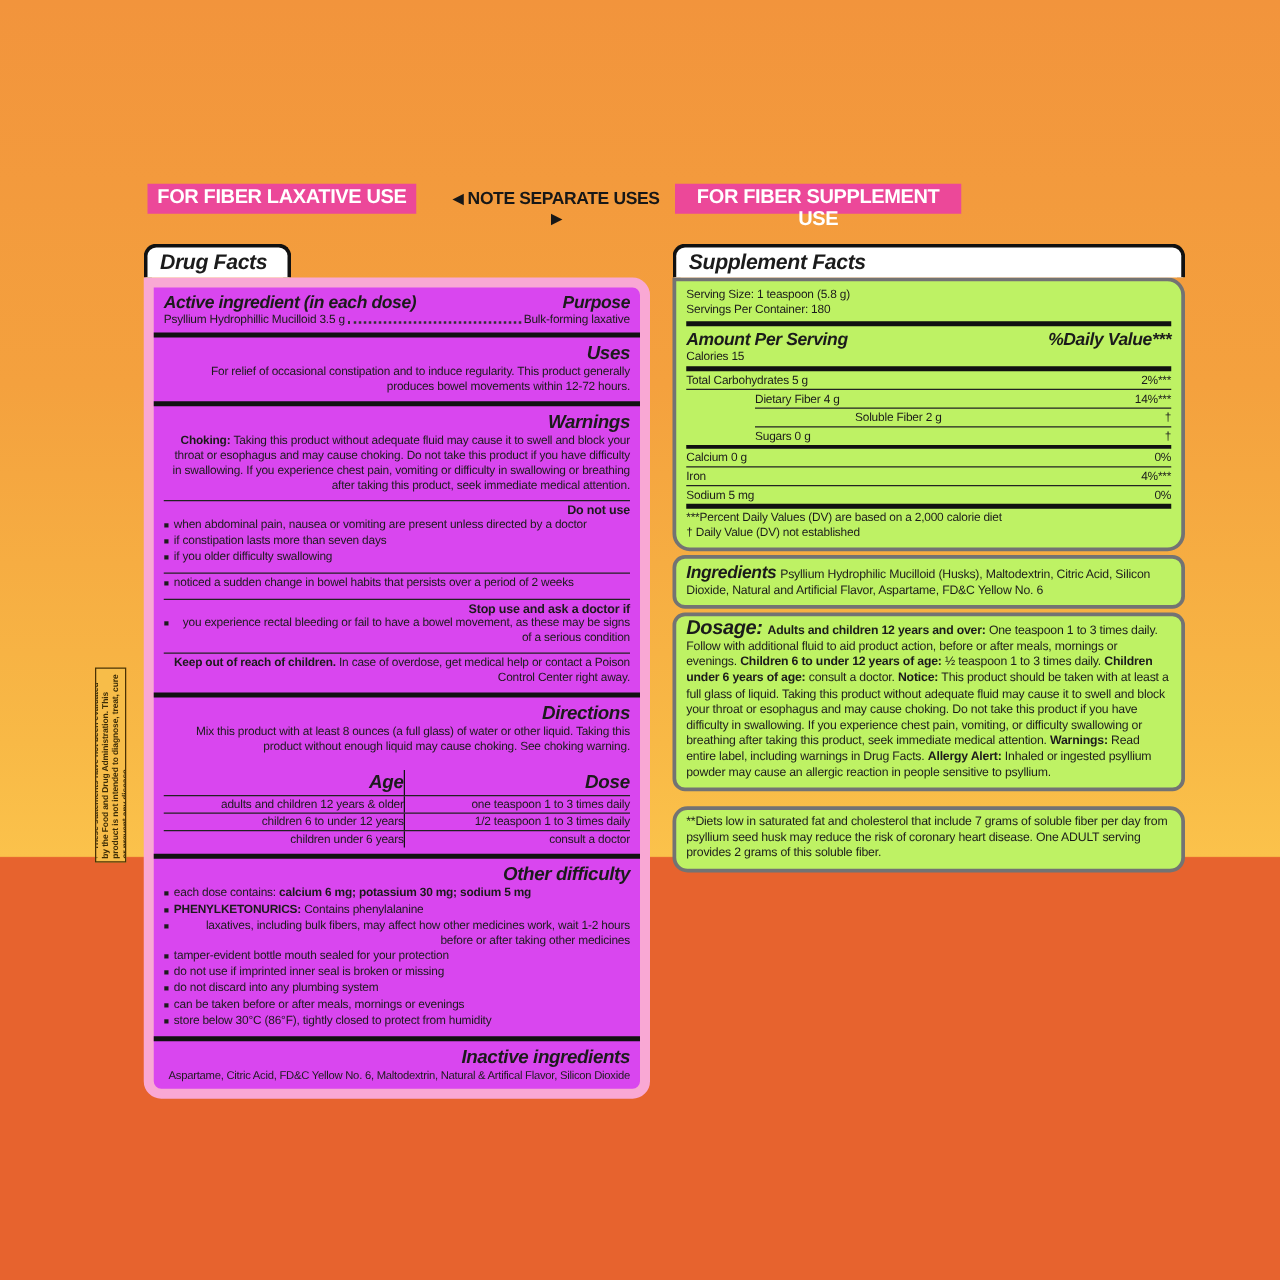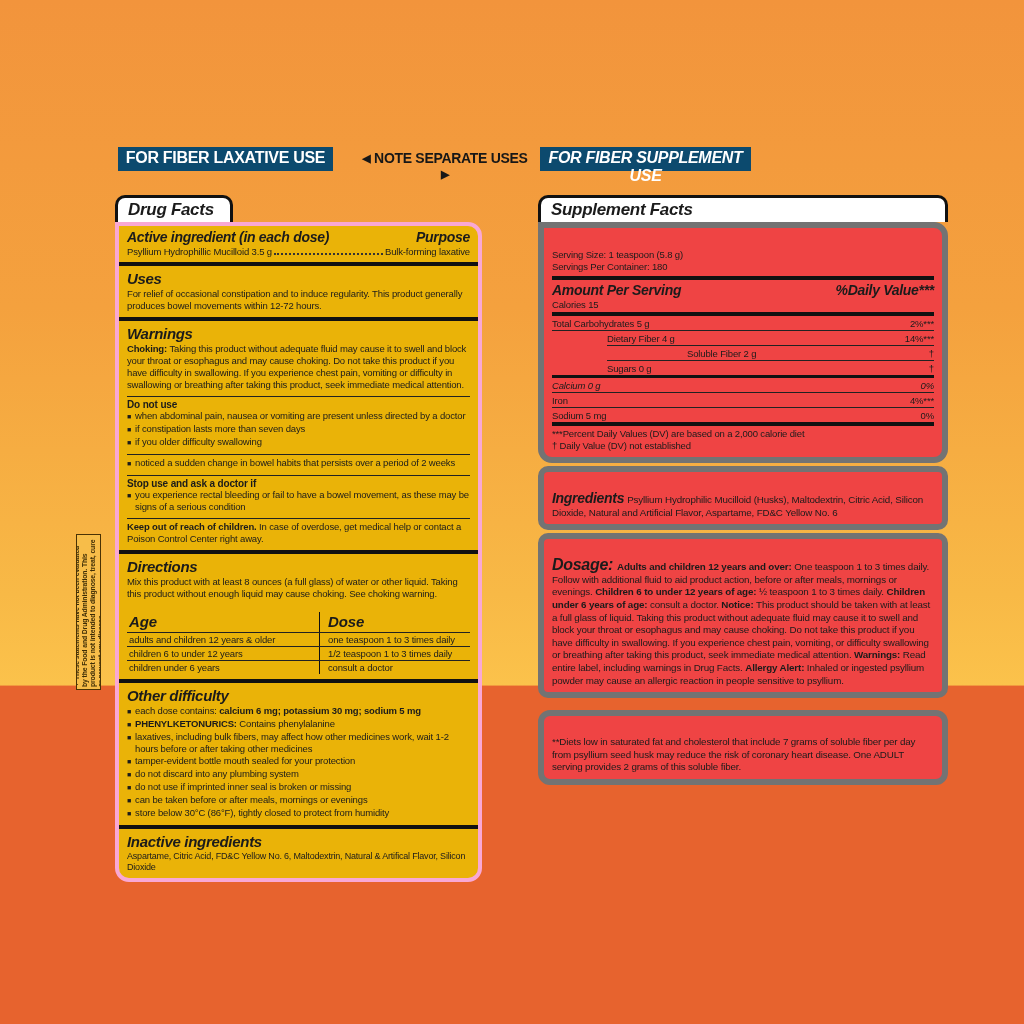--- a/index.html
+++ b/index.html
@@ -6,68 +6,68 @@
   html,body { width:1024px; height:1024px; }
   body {
     font-family:"Liberation Sans", sans-serif;
     color:#1b1b1b;
     background:linear-gradient(180deg,#F2943C 0%, #F4A13E 30%, #F8B946 58%, #FBC24B 66.9%, #E7632E 67%, #E7632E 100%);
     position:relative; overflow:hidden;
   }
   .b { font-weight:bold; }
   
   .banner { position:absolute; top:147px; left:0; width:1024px; height:25px; }
-  .blackbar { position:absolute; background:#0c4a6e; color:#fff; font-weight:bold; font-size:16px;
+  .blackbar { position:absolute; background:#ec4899; color:#fff; font-weight:bold; font-size:16px;
               letter-spacing:-0.3px; padding:2px 0 0 0; text-align:center; height:24px; }
   .bar-left  { left:118px; width:215px; }
-  .bar-right { left:540px; width:211px;font-style:italic; }
+  .bar-right { left:540px; width:229px; }
   .bar-mid { position:absolute; left:360px; width:170px; top:3px; color:#171717; font-weight:bold;
              font-size:14px; text-align:center; letter-spacing:-0.3px; }
   .bar-mid .arr { font-size:11px; position:relative; top:-1px; }
   
   .tab { display:inline-block; position:relative; z-index:2; background:#fff;
          border:3px solid #111; border-bottom:none; border-radius:10px 10px 0 0;
          padding:2px 16px 0 10px; height:27px;
          font-weight:bold; font-style:italic; font-size:17px; letter-spacing:-0.3px; }
-  .box { background:#eab308; border:4px solid #f9a8d4; border-radius:0 14px 14px 14px; position:relative; z-index:1; }
+  .box { background:#d946ef; border:8px solid #f9a8d4; border-radius:0 14px 14px 14px; position:relative; z-index:1;text-align:right; }
   .sec { padding:3px 8px 5px 8px; }
   .hsep  { border-top:4px solid #111; }
   .tsep  { border-top:1px solid #222; }
   h3.shead { font-weight:bold; font-style:italic; font-size:15px; letter-spacing:-0.3px; margin:1px 0 1px 0; }
   .body-txt { font-size:9.5px; line-height:12px; letter-spacing:-0.15px; }
   
-  .drug-wrap { position:absolute; left:115px; top:195px; width:367px; }
+  .drug-wrap { position:absolute; left:115px; top:195px; width:405px; }
   .ai-row { display:flex; justify-content:space-between; align-items:baseline; }
   .ai-h { font-weight:bold; font-style:italic; font-size:14px; letter-spacing:-0.3px; }
   .dotrow { display:flex; align-items:flex-end; font-size:9.5px; letter-spacing:-0.15px; margin-top:1px; }
   .dots { flex:1; border-bottom:2px dotted #333; margin:0 2px 2px 2px; }
   .sub { padding-top:2px; margin-top:3px; }
   .subhead { font-weight:bold; font-size:10px; letter-spacing:-0.15px; }
   .li { display:flex; font-size:9.5px; line-height:12px; letter-spacing:-0.15px; }
   .blt { font-size:7px; margin:1px 4px 0 0; flex:none; }
   
   .adt { margin-top:2px; border-top:1px solid #222; }
   .adt-row { display:grid; grid-template-columns:192px 1fr; }
   .adt-row > div { padding:1px 0 1px 2px; font-size:9.5px; letter-spacing:-0.15px; }
   .adt-row > div:last-child { border-left:1.5px solid #111; padding-left:8px; }
   .adt-head > div { font-weight:bold; font-style:italic; font-size:15px; padding-bottom:2px; }
   .adt-row + .adt-row { border-top:1px solid #222; }
   
   .supp-wrap { position:absolute; left:538px; top:195px; width:410px; display:flex; flex-direction:column;border-radius:15px; }
-  .sbox { background:#ef4444; border:6px solid #737373; border-radius:10px; margin-top:3px; padding:20px 8px 5px 8px; }
+  .sbox { background:#bef264; border:3px solid #737373; border-radius:10px; margin-top:3px; padding:4px 8px 5px 8px; }
   .sbox.first { border-radius:0 14px 14px 14px; margin-top:0; }
   .serv { font-size:9.5px; line-height:12px; letter-spacing:-0.15px; padding:1px 0 3px 0; }
   .aps-row { display:flex; justify-content:space-between; border-top:4px solid #111; padding-top:2px;
              font-weight:bold; font-style:italic; font-size:14px; letter-spacing:-0.3px; }
   .cal { font-size:9.5px; letter-spacing:-0.15px; padding:1px 0 2px 0; }
   .nrow { display:flex; justify-content:space-between; font-size:9.5px; letter-spacing:-0.15px; padding:1.5px 0; }
   .nrow .dv { text-align:right; flex:none; }
   .bt1 { border-top:1px solid #222; }
   .bt4 { border-top:4px solid #111; }
-  .bt3 { border-top:3px solid #111;font-style:italic; }
+  .bt3 { border-top:3px solid #111; }
   .ml1 { margin-left:55px; }
   .pl1 { padding-left:55px; }
   .pl2 { padding-left:80px; }
   .footnotes { border-top:4px solid #111; font-size:9.5px; line-height:12px; letter-spacing:-0.15px; padding-top:2px; }
   .ing-head { font-weight:bold; font-style:italic; font-size:14px; letter-spacing:-0.3px; margin-right:3px; }
   .dos-head { font-weight:bold; font-style:italic; font-size:16px; letter-spacing:-0.3px; margin-right:4px; }
   .rich { font-size:9.8px; line-height:12.6px; letter-spacing:-0.15px; }
   .note-box { border-radius:12px; margin-top:12px; }
   
   .vnote { position:absolute; left:76px; top:534px; width:25px; height:156px;
@@ -188,25 +188,25 @@
       <div class="li">
           <span class="blt">■</span>
           <span><span>laxatives, including bulk fibers, may affect how other medicines work, wait 1-2 hours before or after taking other medicines</span></span>
         </div>
       <div class="li">
           <span class="blt">■</span>
           <span><span>tamper-evident bottle mouth sealed for your protection</span></span>
         </div>
       <div class="li">
           <span class="blt">■</span>
+          <span><span>do not use if imprinted inner seal is broken or missing</span></span>
+        </div>
+      <div class="li">
+          <span class="blt">■</span>
           <span><span>do not discard into any plumbing system</span></span>
-        </div>
-      <div class="li">
-          <span class="blt">■</span>
-          <span><span>do not use if imprinted inner seal is broken or missing</span></span>
         </div>
       <div class="li">
           <span class="blt">■</span>
           <span><span>can be taken before or after meals, mornings or evenings</span></span>
         </div>
       <div class="li">
           <span class="blt">■</span>
           <span><span>store below 30°C (86°F), tightly closed to protect from humidity</span></span>
         </div>
     </div>

